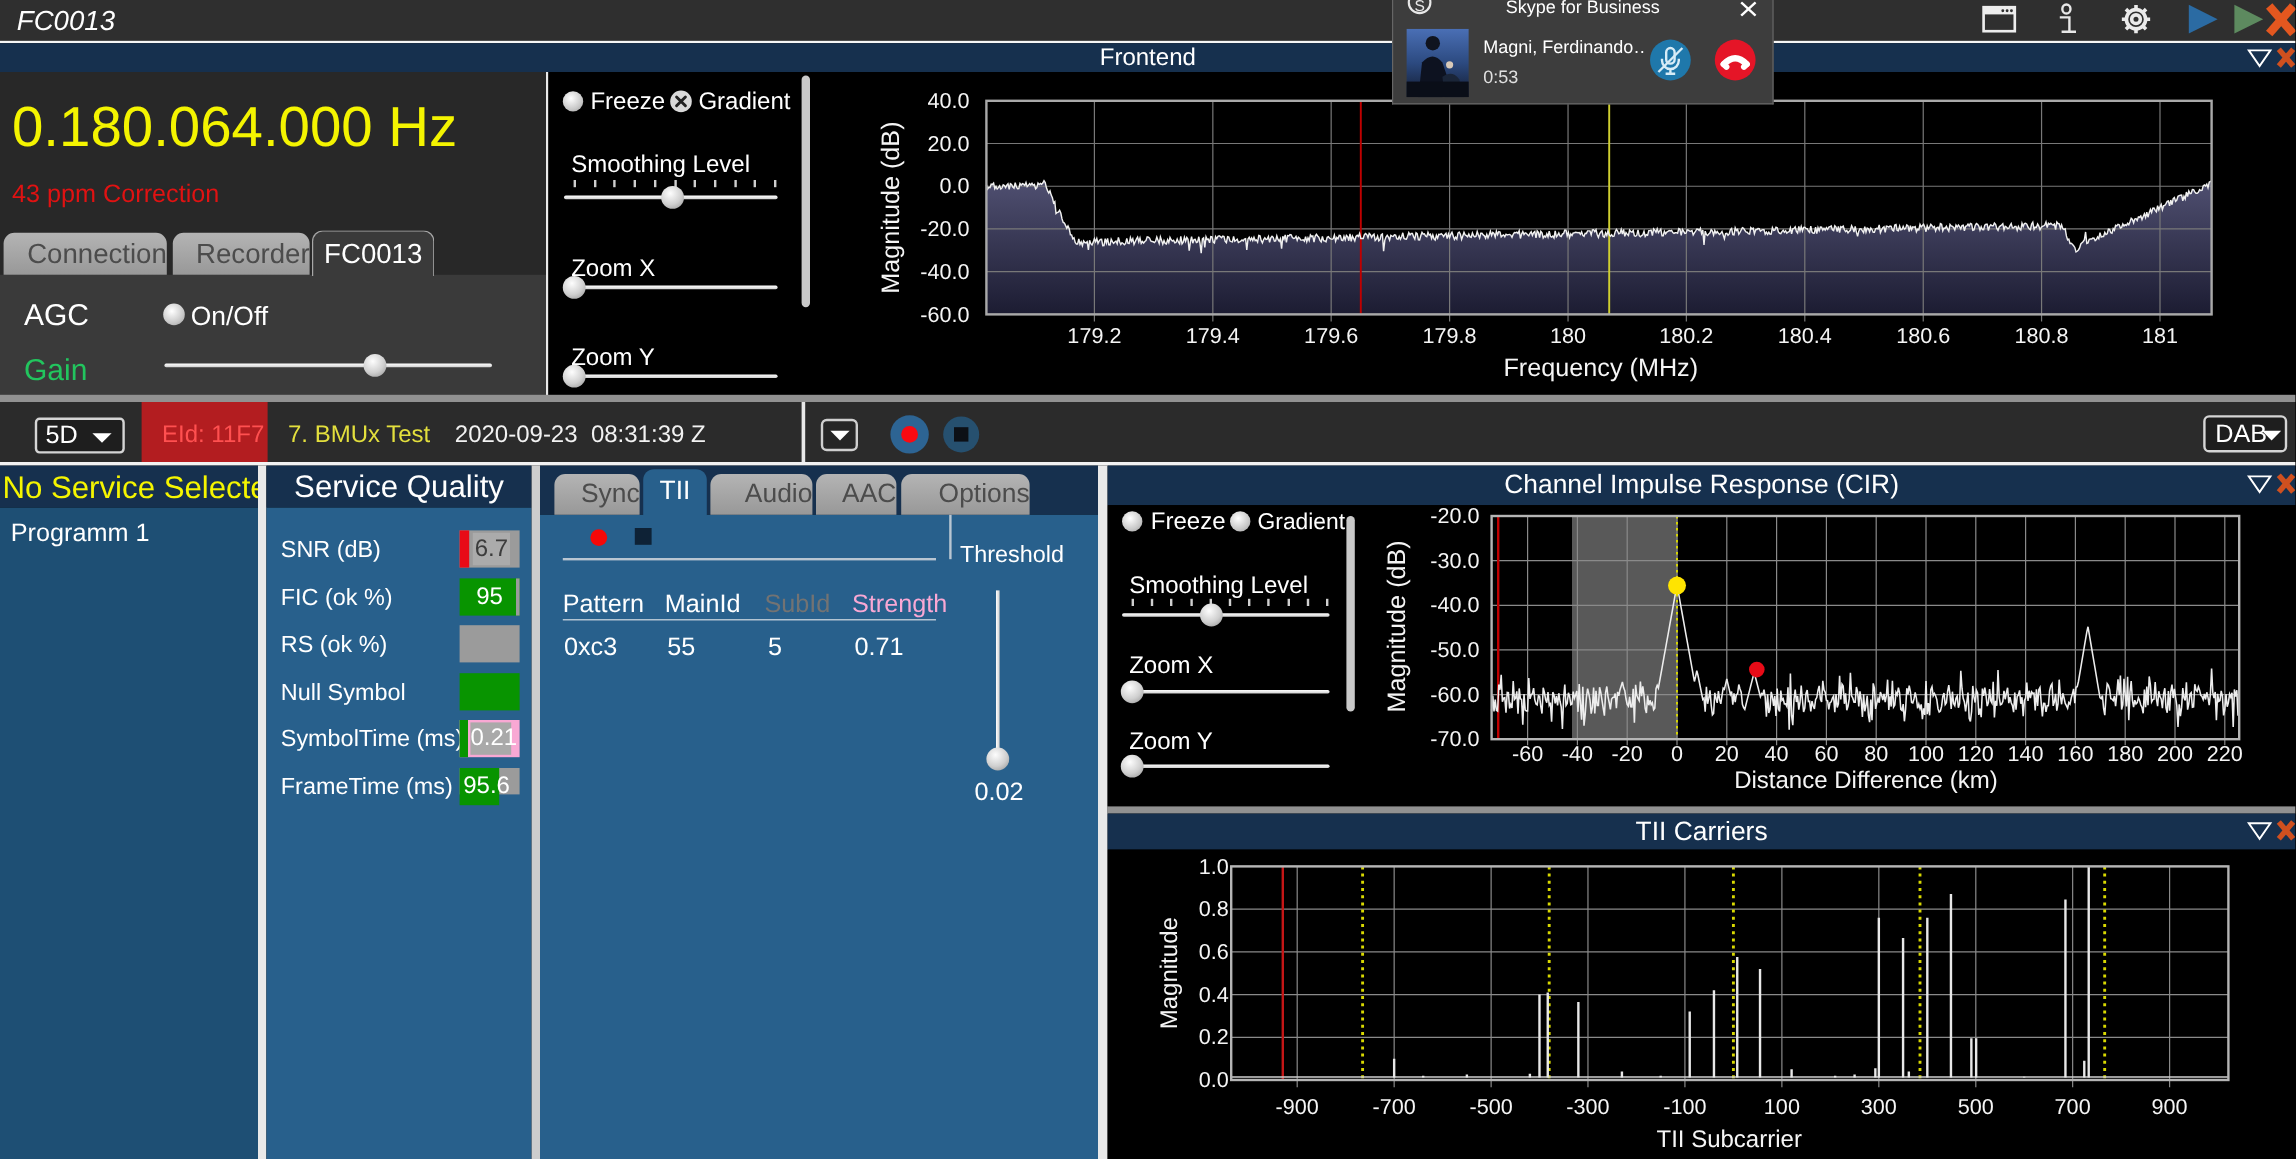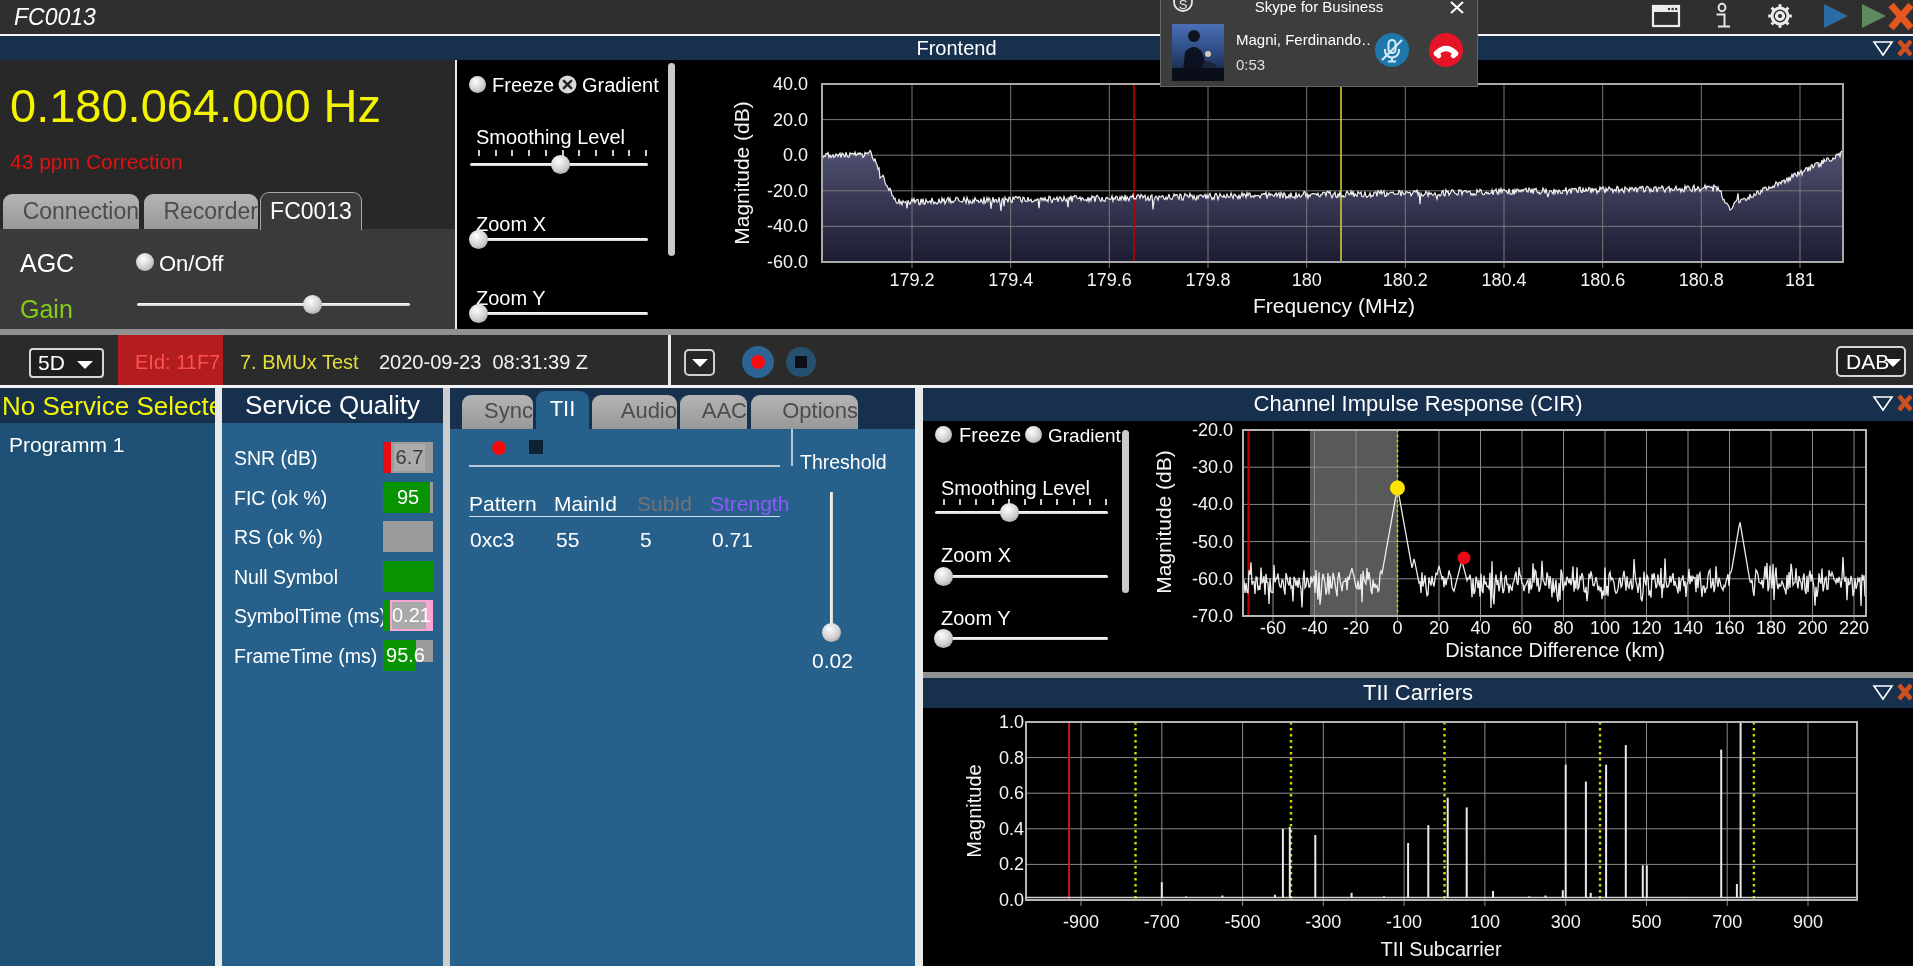--- a/index.html
+++ b/index.html
@@ -47,21 +47,21 @@
 <div class="abs" style="left:0;top:60px;width:455px;height:273px;background:#282828"></div>
 <div class="abs" style="left:0;top:229px;width:455px;height:104px;background:#3a3a3a"></div>
 <div class="abs" style="left:10px;top:78px;color:#f4f400;font-size:47px">0.180.064.000&nbsp;Hz</div>
 <div class="abs" style="left:10px;top:150px;color:#e01212;font-size:21px">43 ppm Correction</div>
 <div class="abs graytab" style="left:3px;top:194px;width:136px;height:35px;font-size:23px;line-height:34px">Connection</div>
 <div class="abs graytab" style="left:144px;top:194px;width:114px;height:35px;font-size:23px;line-height:34px">Recorder</div>
 <div class="abs" style="left:260px;top:192px;width:102px;height:38px;background:#3a3a3a;border:1px solid #a8a8a8;border-bottom:none;border-radius:9px 9px 0 0;color:#fff;font-size:23px;line-height:36px;text-align:center">FC0013</div>
 <div class="abs" style="left:20px;top:249px;color:#fff;font-size:25px">AGC</div>
 <div class="abs radio" style="left:136px;top:253px;width:18px;height:18px"></div>
 <div class="abs" style="left:159px;top:251px;color:#fff;font-size:22px">On/Off</div>
-<div class="abs" style="left:20px;top:295px;color:#84cc16;font-size:25px">Gain</div>
+<div class="abs" style="left:20px;top:295px;color:#22c55e;font-size:25px">Gain</div>
 <div class="abs sliderline" style="left:137px;top:303px;width:273px"></div>
 <div class="abs thumb" style="left:303px;top:295px"></div>
 <div class="abs vsep" style="left:455px;top:60px;width:2px;height:273px"></div>
 <div class="abs" style="left:457px;top:60px;width:225px;height:273px;background:#000"></div>
 <div class="abs radio" style="left:469px;top:76px;width:17px;height:17px"></div>
 <div class="abs" style="left:492px;top:74px;color:#fff;font-size:20px">Freeze</div>
 <svg class="abs" style="left:558px;top:75px" width="19" height="19" viewBox="0 0 19 19">
     <circle cx="9.5" cy="9.5" r="9" fill="#d9d9d9"></circle>
     <g stroke="#222" stroke-width="2.4" stroke-linecap="round">
       <line x1="5.8" y1="5.8" x2="13.2" y2="13.2"></line>
@@ -204,21 +204,21 @@
 <svg class="abs" style="left:490px;top:438px" width="60" height="20">
     <circle cx="9" cy="10" r="7" fill="#f60808"></circle>
     <rect x="39" y="2" width="14" height="14" fill="#0e2236"></rect>
   </svg>
 <div class="abs" style="left:469px;top:465px;width:311px;height:2px;background:#b9c6d2"></div>
 <div class="abs" style="left:791px;top:429px;width:2px;height:37px;background:#b9c6d2"></div>
 <div class="abs" style="left:800px;top:451px;color:#fff;font-size:19.5px">Threshold</div>
 <div class="abs" style="left:469px;top:492px;color:#fff;font-size:21px">Pattern</div>
 <div class="abs" style="left:554px;top:492px;color:#fff;font-size:21px">MainId</div>
 <div class="abs" style="left:637px;top:492px;color:#737373;font-size:21px">SubId</div>
-<div class="abs" style="left:710px;top:492px;color:#8b5cf6;font-size:21px">Strength</div>
+<div class="abs" style="left:710px;top:492px;color:#f9a8d4;font-size:21px">Strength</div>
 <div class="abs" style="left:469px;top:516px;width:311px;height:1px;background:#d5dde4"></div>
 <div class="abs" style="left:470px;top:528px;color:#fff;font-size:21px">0xc3</div>
 <div class="abs" style="left:556px;top:528px;color:#fff;font-size:21px">55</div>
 <div class="abs" style="left:640px;top:528px;color:#fff;font-size:21px">5</div>
 <div class="abs" style="left:712px;top:528px;color:#fff;font-size:21px">0.71</div>
 <div class="abs" style="left:830px;top:492px;width:3px;height:136px;background:linear-gradient(90deg,#fff,#cfcfcf)"></div>
 <div class="abs thumb" style="left:822px;top:623px"></div>
 <div class="abs" style="left:812px;top:649px;color:#fff;font-size:21px">0.02</div>
 <div class="abs vsep" style="left:915px;top:388px;width:8px;height:578px"></div>
 <div class="abs hdr" style="left:923px;top:388px;width:990px;height:33px;font-size:22px;line-height:32px">Channel Impulse Response (CIR)</div>

